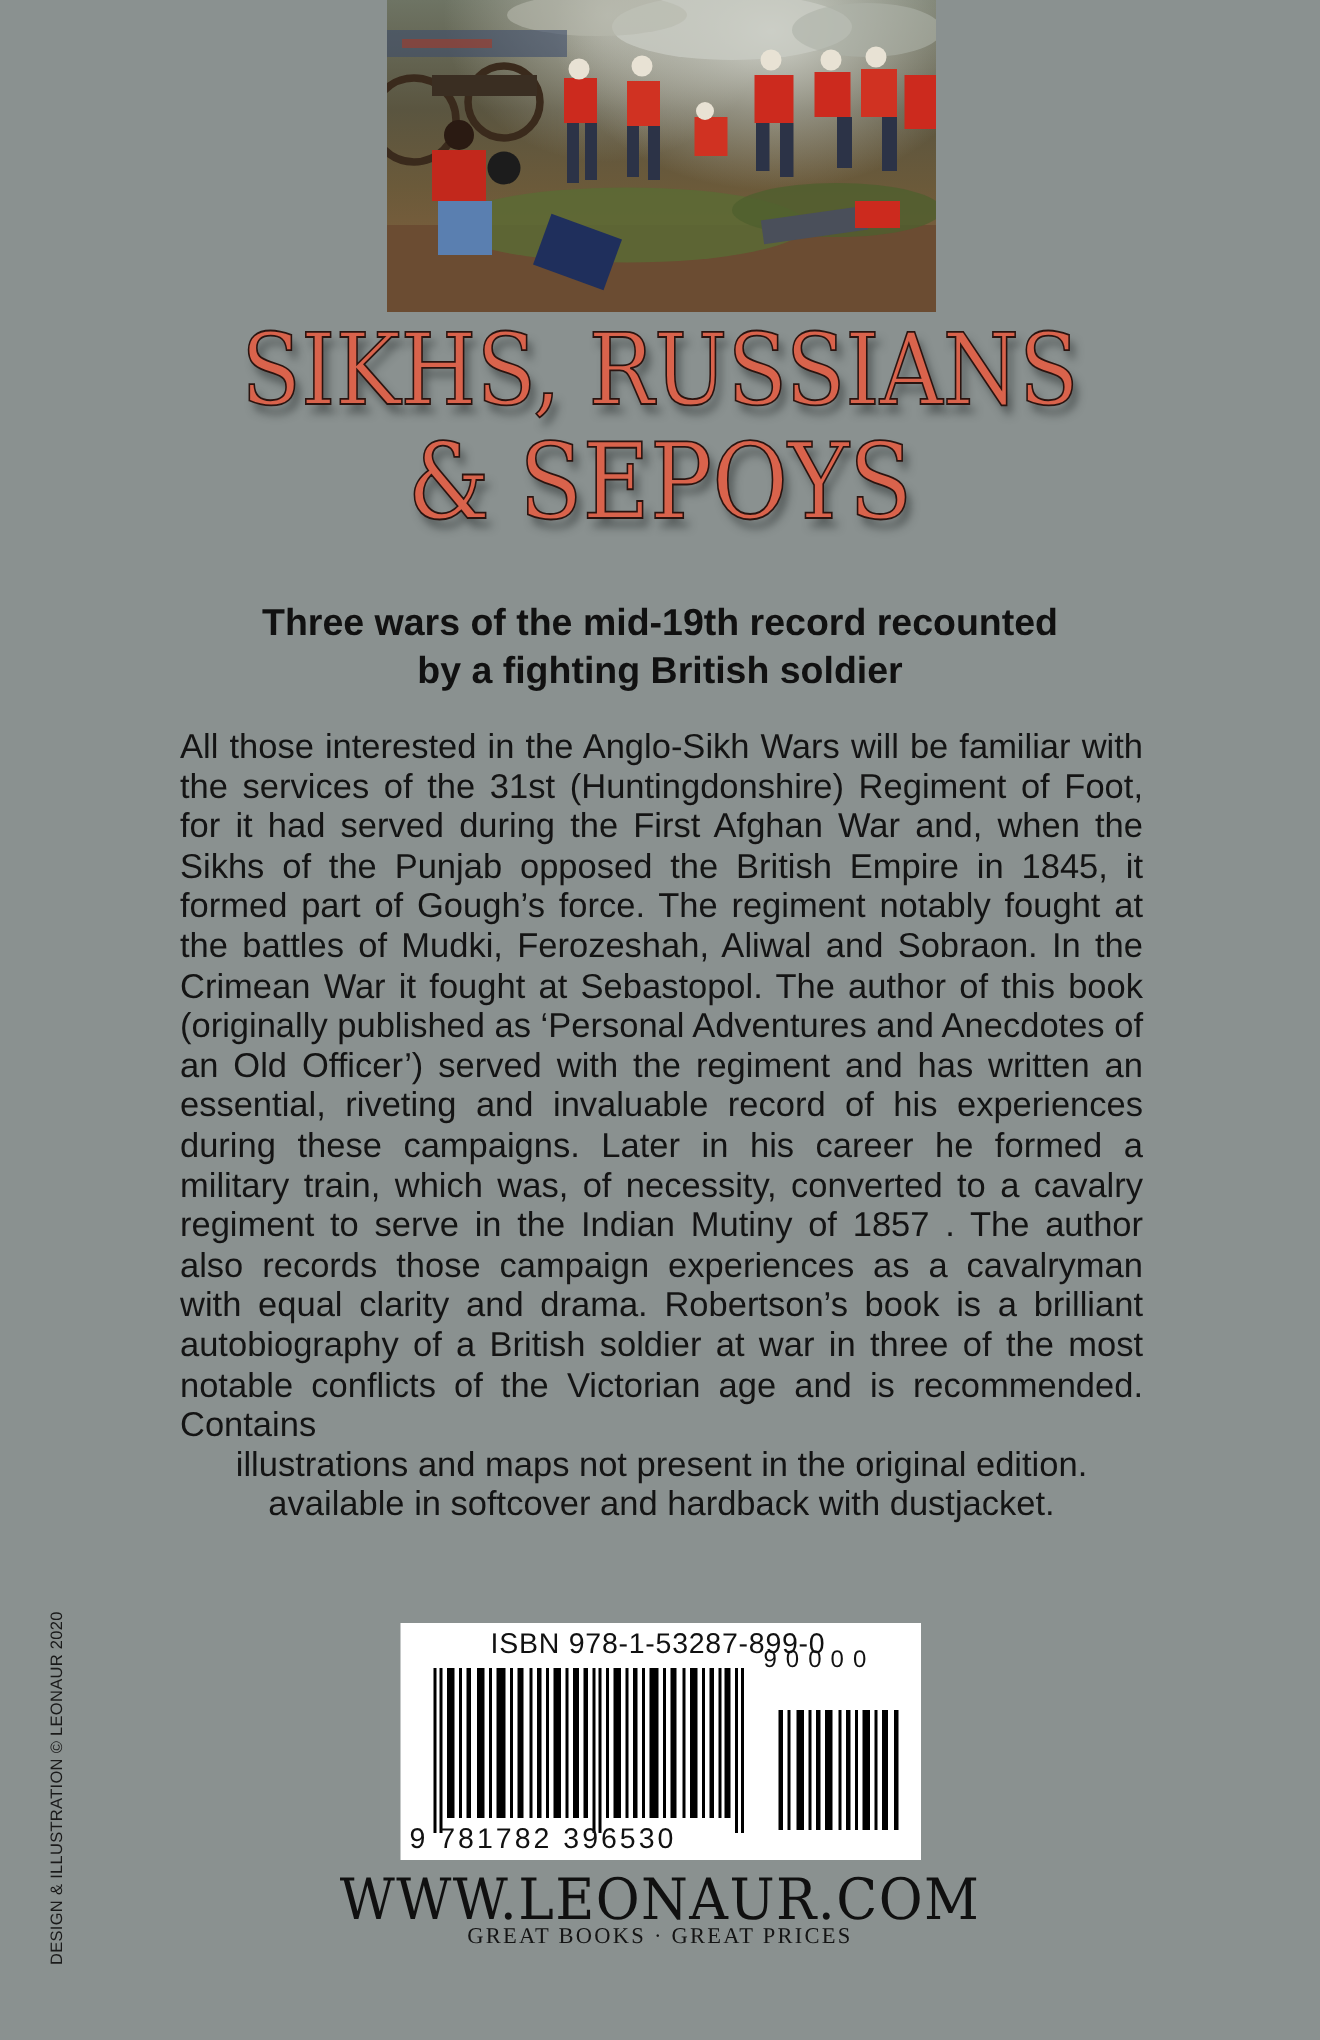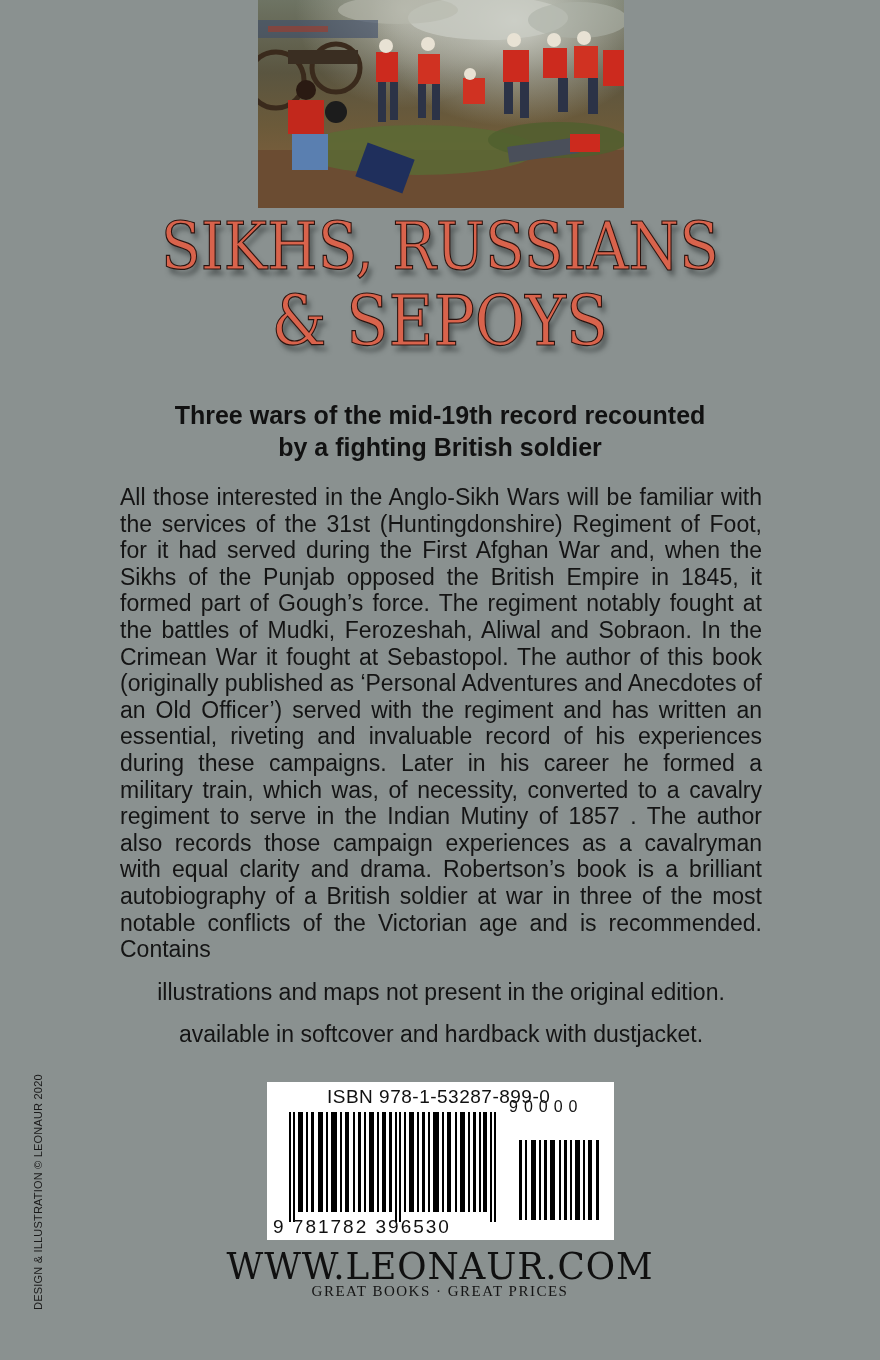--- a/index.html
+++ b/index.html
@@ -35,21 +35,21 @@
     font-family: "Liberation Sans", sans-serif; font-weight: bold;
     font-size: 25px; line-height: 32px; color: #111;
   }
   .blurb {
     position: absolute; left: 120px; width: 642px; top: 484px;
     font-family: "Liberation Sans", sans-serif;
     font-size: 23px; line-height: 26.6px; color: #141414;
     text-align: justify;
   }
   .blurb p { margin: 0; }
-  .blurb .center { text-align: right; text-align-last: center; margin-top: 16px; }
+  .blurb .center { text-align: right; text-align-last: center; }
   .blurb .j { text-align: justify; text-align-last: left; }
   .credit {
     position: absolute; left: 32px; top: 1310px;
     transform-origin: 0 0; transform: rotate(-90deg);
     font-family: "Liberation Sans", sans-serif;
     font-size: 11px; color: #1a1a1a; white-space: nowrap; letter-spacing: 0.2px;
   }
   .barcode-box {
     position: absolute; left: 267px; top: 1082px; width: 347px; height: 158px;
     background: #ffffff;

